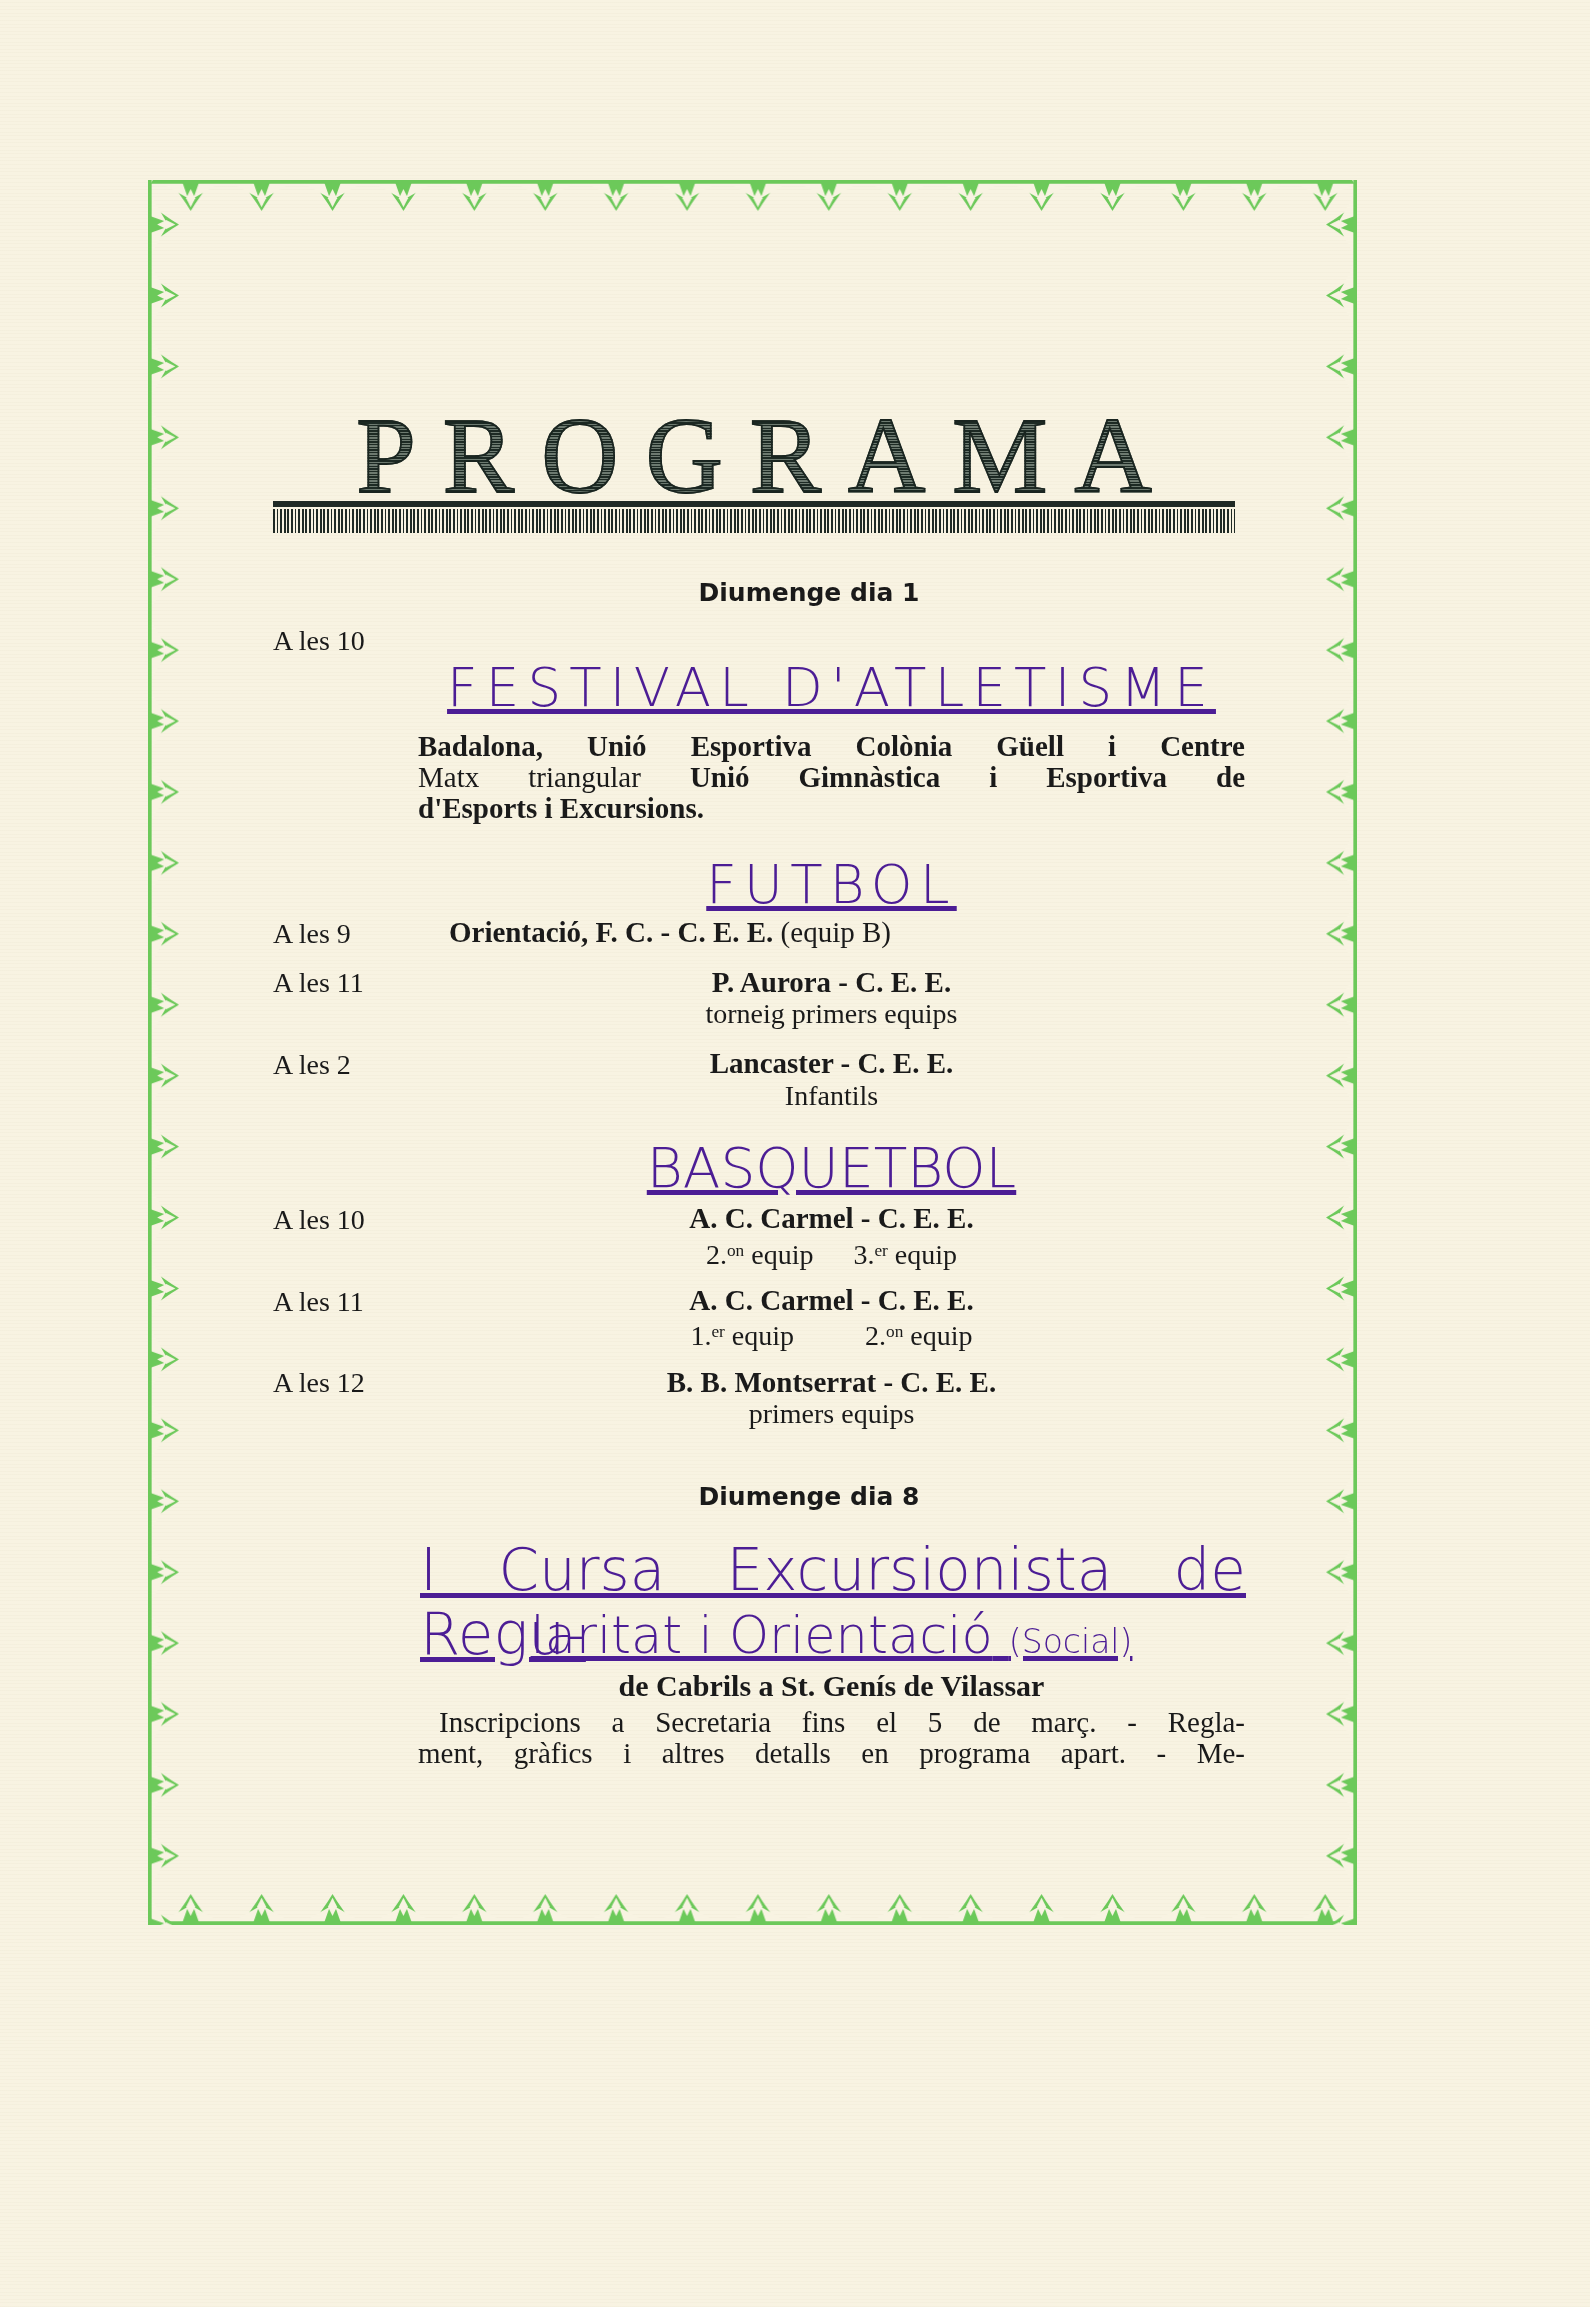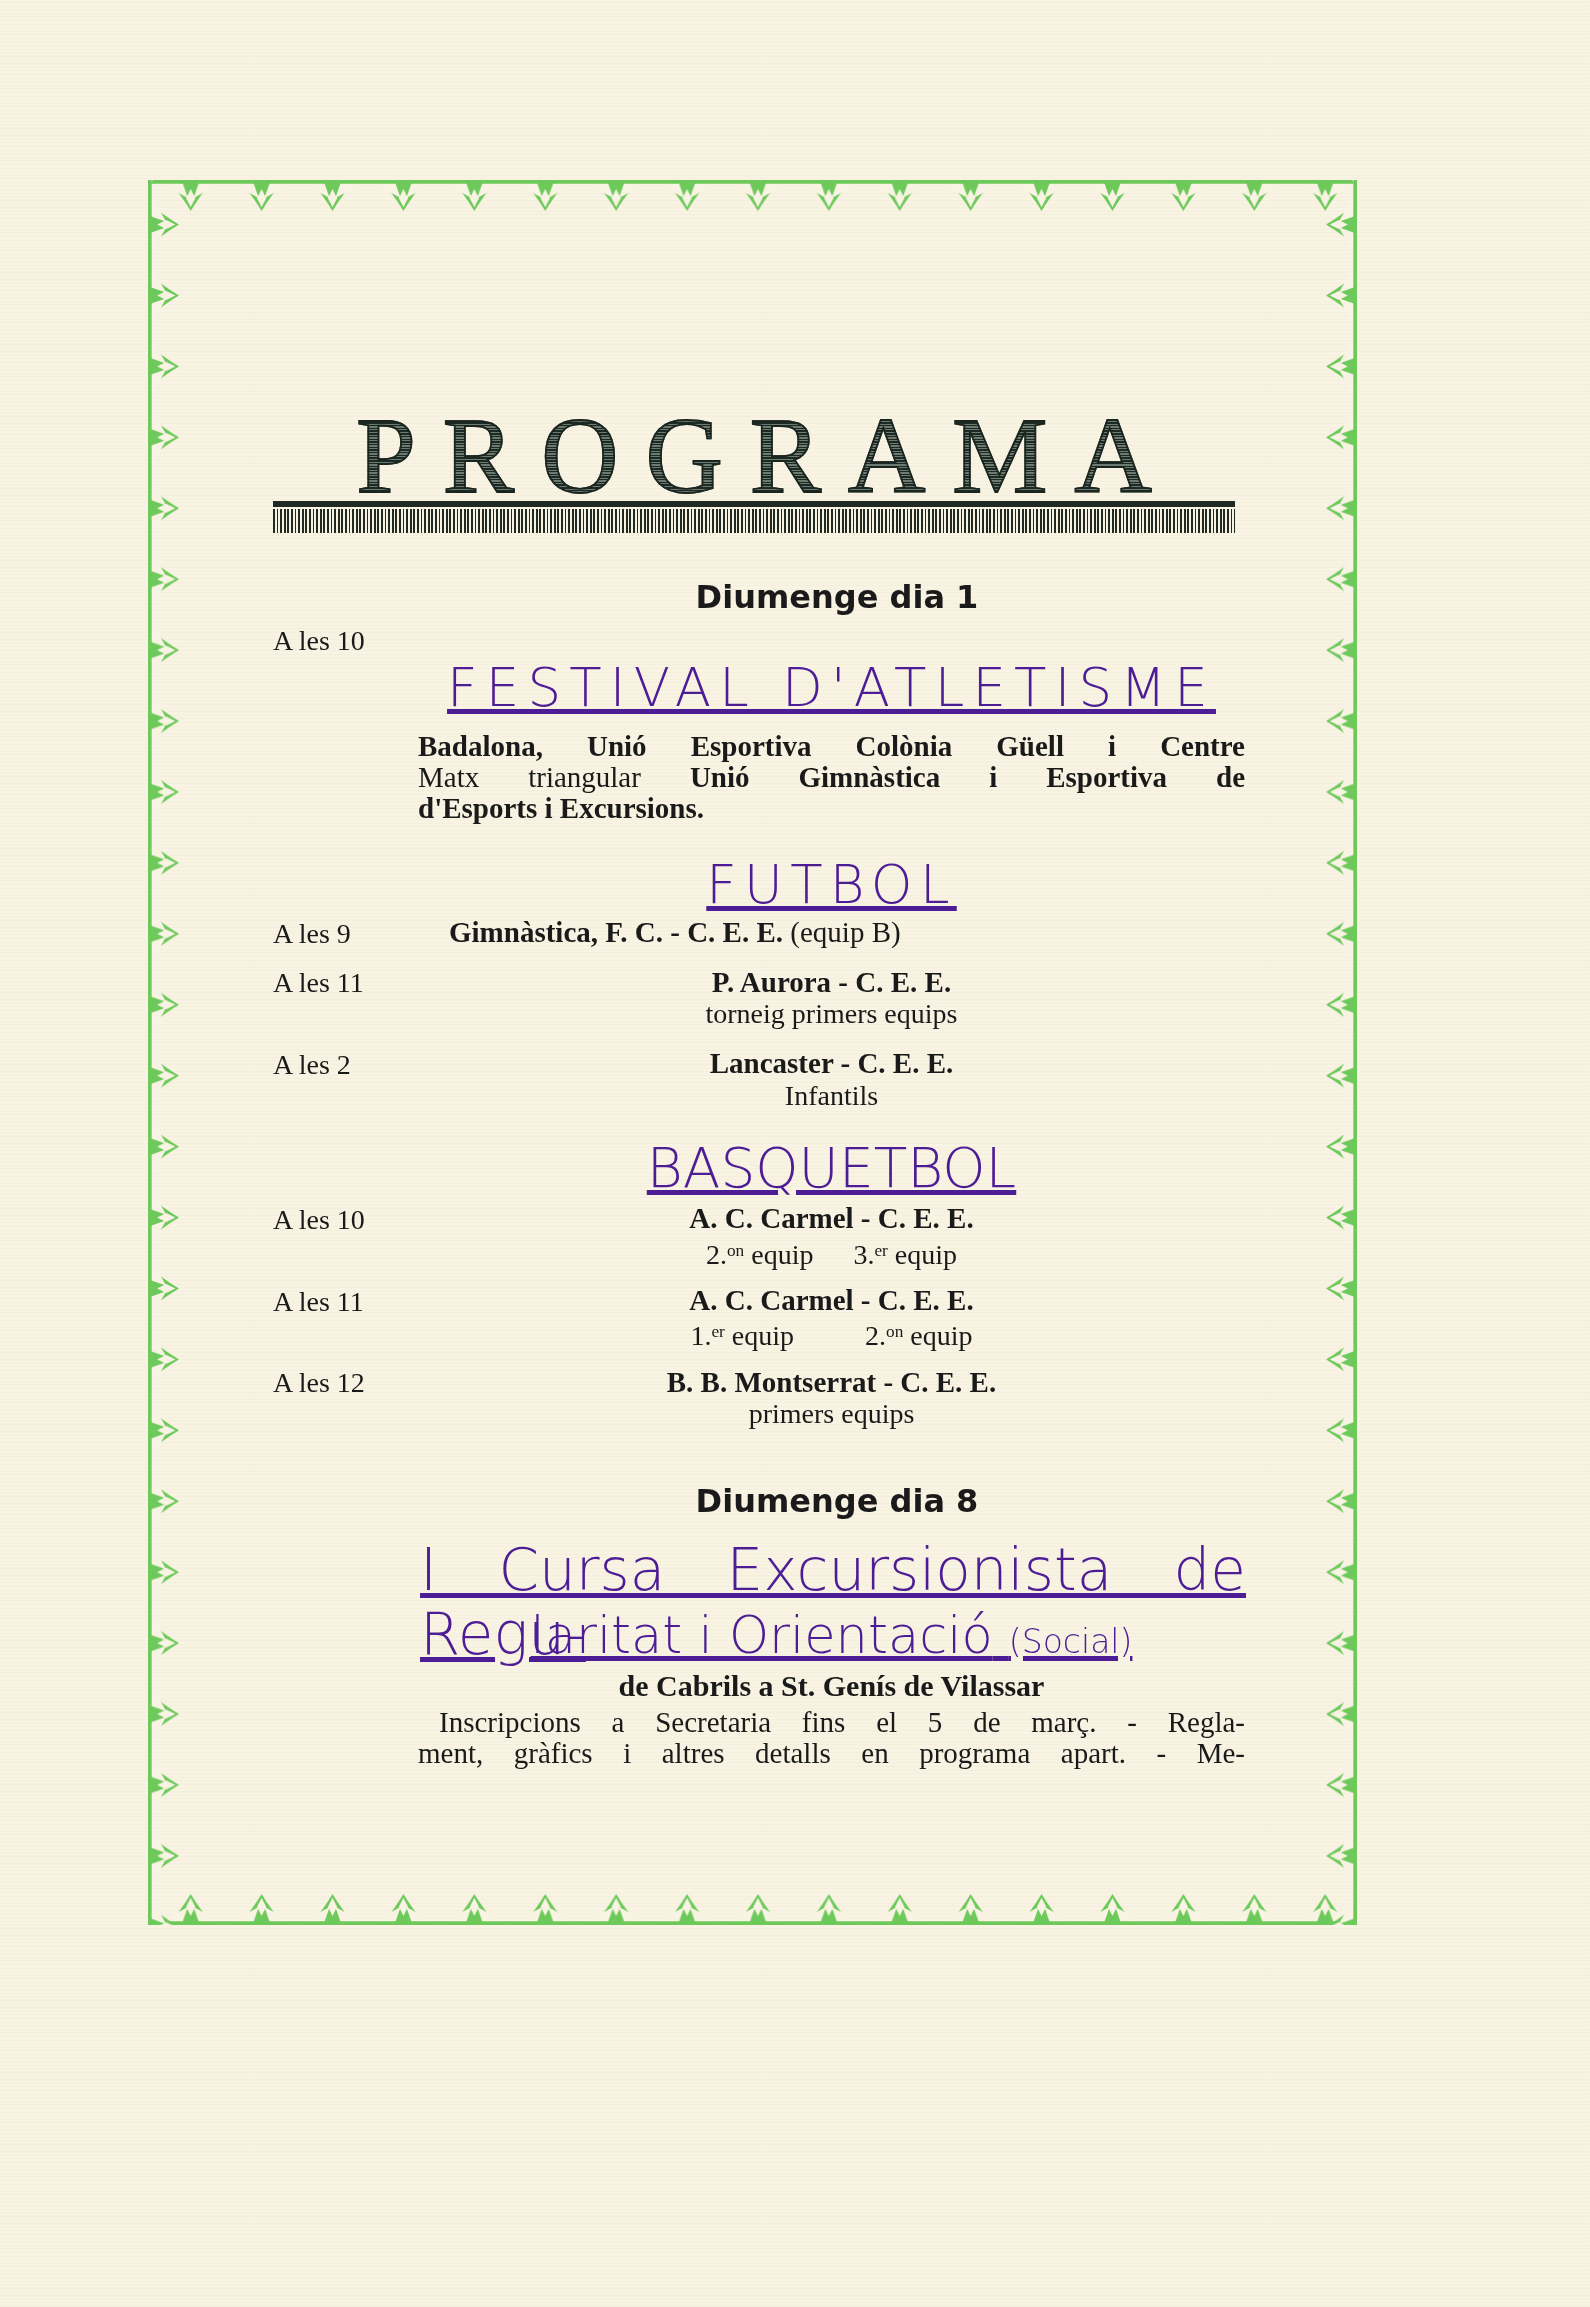--- a/index.html
+++ b/index.html
@@ -34,21 +34,21 @@
     background: repeating-linear-gradient(0deg, #1d2a24 0px, #1d2a24 1.4px, #6d7a70 1.4px, #6d7a70 2.7px);
     -webkit-background-clip:text; background-clip:text; color:transparent;
     -webkit-text-stroke:1.8px #1a2520;
   }
   .rule-thin { left:273px; top:501px; width:962px; height:5.5px; background:#1f2a25; }
   .rule-hatch {
     left:273px; top:509px; width:962px; height:23.6px;
     background:repeating-linear-gradient(90deg, #1f2a25 0px, #1f2a25 1.8px, transparent 1.8px, transparent 3.6px);
   }
   .sans { font-family:"DejaVu Sans", "Liberation Sans", sans-serif; }
-  .day { font-weight:700; font-size:32px; text-align:center; left:428px; width:818px; }
+  .day { font-weight:700; font-size:25px; text-align:center; left:400px; width:818px; }
   .event-light { font-family:"DejaVu Sans", sans-serif; font-weight:300; text-align:center; left:418px; width:827px; color:#4c1d95;text-decoration:underline; }
   .time { left:273px; font-size:28px; }
   .match { left:418px; width:827px; text-align:center; font-size:29px; line-height:33px; }
   .match b { font-weight:700; }
   .sub { left:418px; width:827px; text-align:center; font-size:28px; line-height:31px; }
   .para { left:418px; width:827px; font-size:29px; line-height:31px; text-align:justify; }
   sup { font-size:17.3px; vertical-align:8.2px; }
 </style>
 </head>
 <body>
@@ -126,21 +126,21 @@
 <div class="abs para" style="top:731px;">
   <div style="text-align:justify; text-align-last:justify;"><b>Badalona, Unió Esportiva Colònia Güell i Centre</b></div>
   <div style="text-align:justify; text-align-last:justify;"><span>Matx triangular</span> <b>Unió Gimnàstica i Esportiva de</b></div>
   <div><b>d'Esports i Excursions.</b></div>
 </div>
 
 <div class="abs event-light" style="top:853px; font-size:53px; letter-spacing:7.3px; line-height:64px;">FUTBOL</div>
 
 <div class="abs time" style="top:918px;">A les 9</div>
 <div class="abs" style="top:916px; left:449px; font-size:29px; line-height:33px;">
-  <b>Gimnàstica, F. C. - C. E. E.</b>
+  <b>Orientació, F. C. - C. E. E.</b>
   <span>(equip B)</span>
 </div>
 
 <div class="abs time" style="top:967px;">A les 11</div>
 <div class="abs match" style="top:966px;"><b>P. Aurora - C. E. E.</b></div>
 <div class="abs sub" style="top:998px;">torneig primers equips</div>
 
 <div class="abs time" style="top:1049px;">A les 2</div>
 <div class="abs match" style="top:1047px;"><b>Lancaster - C. E. E.</b></div>
 <div class="abs sub" style="top:1080px;">Infantils</div>

